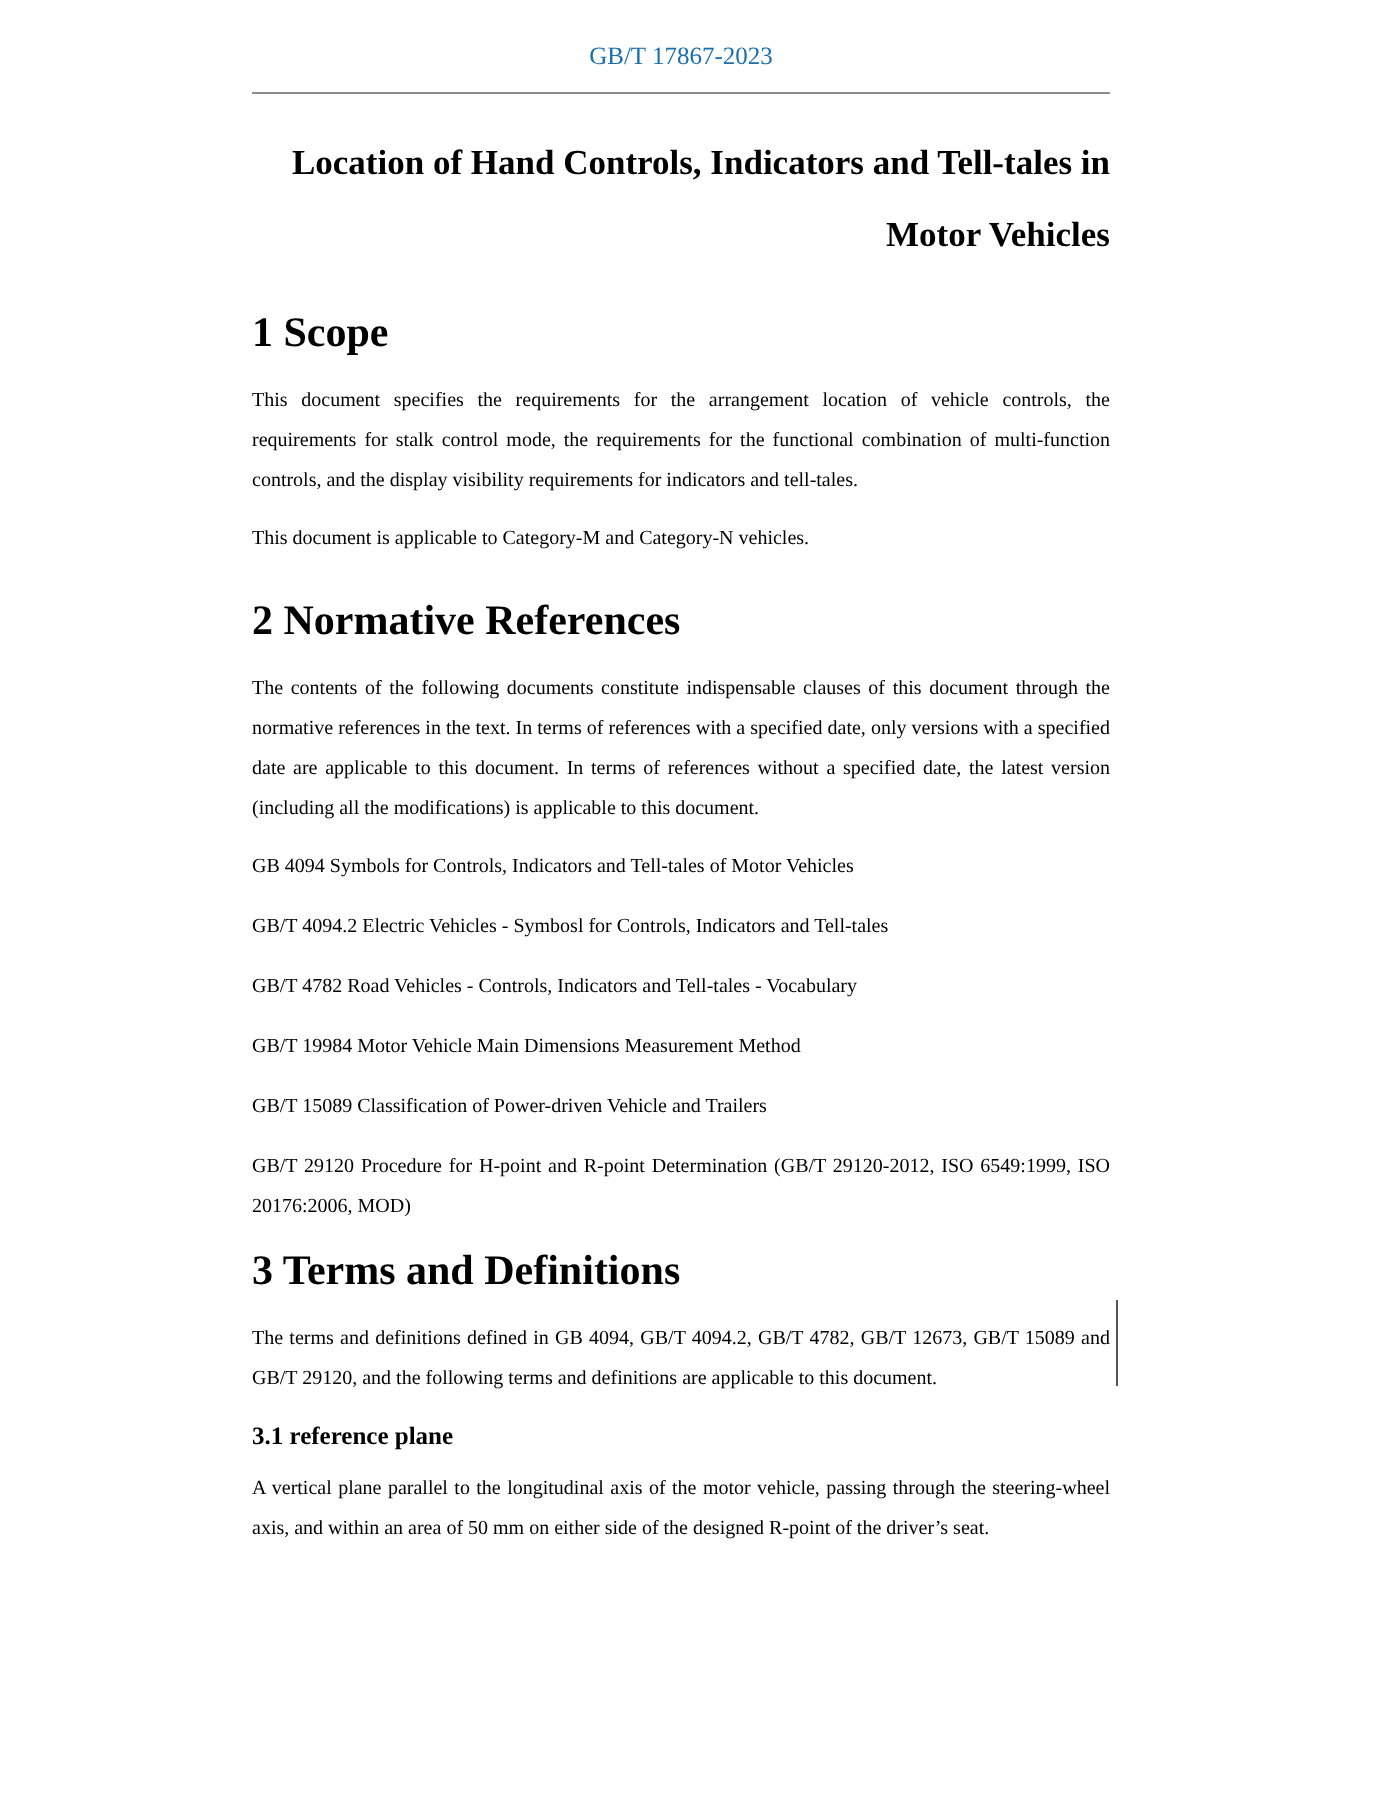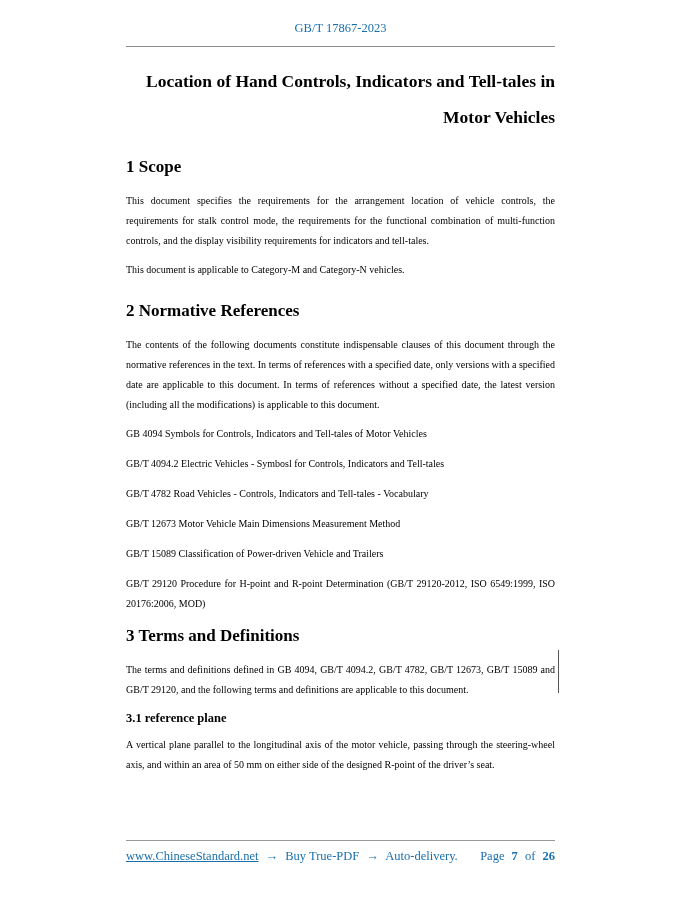--- a/index.html
+++ b/index.html
@@ -32,21 +32,21 @@
   }
   .doc-title {
     text-align: right;
     font-size: 17.5px;
     font-weight: bold;
     margin-top: 16px;
     line-height: 36px;
   }
   .doc-title .title-line { display: block; }
   h2.section {
-    font-size: 17px;
+    font-size: 21px;
     font-weight: bold;
     line-height: 23px;
     margin-bottom: 13px;
   }
   .h2-scope { margin-top: 20px; }
   .h2-norm  { margin-top: 19px; }
   .h2-terms { margin-top: 6px; }
   p {
     font-size: 10px;
     line-height: 20px;
@@ -114,47 +114,29 @@
 
     <h2 class="section h2-scope">1 Scope</h2>
     <p>This document specifies the requirements for the arrangement location of vehicle controls, the requirements for stalk control mode, the requirements for the functional combination of multi-function controls, and the display visibility requirements for indicators and tell-tales.</p>
     <p>This document is applicable to Category-M and Category-N vehicles.</p>
 
     <h2 class="section h2-norm">2 Normative References</h2>
     <p>The contents of the following documents constitute indispensable clauses of this document through the normative references in the text. In terms of references with a specified date, only versions with a specified date are applicable to this document. In terms of references without a specified date, the latest version (including all the modifications) is applicable to this document.</p>
     <p class="ref">GB 4094 Symbols for Controls, Indicators and Tell-tales of Motor Vehicles</p>
     <p class="ref">GB/T 4094.2 Electric Vehicles - Symbosl for Controls, Indicators and Tell-tales</p>
     <p class="ref">GB/T 4782 Road Vehicles - Controls, Indicators and Tell-tales - Vocabulary</p>
-    <p class="ref">GB/T 12673 Motor Vehicle Main Dimensions Measurement Method</p>
+    <p class="ref">GB/T 19984 Motor Vehicle Main Dimensions Measurement Method</p>
     <p class="ref">GB/T 15089 Classification of Power-driven Vehicle and Trailers</p>
     <p class="ref">GB/T 29120 Procedure for H-point and R-point Determination (GB/T 29120-2012, ISO 6549:1999, ISO 20176:2006, MOD)</p>
 
     <h2 class="section h2-terms">3 Terms and Definitions</h2>
     <div class="rev-wrap">
       <p>The terms and definitions defined in GB 4094, GB/T 4094.2, GB/T 4782, GB/T 12673, GB/T 15089 and GB/T 29120, and the following terms and definitions are applicable to this document.</p>
       <span class="rev-bar"></span>
     </div>
 
     <h3 class="subsection">3.1 reference plane</h3>
     <p>A vertical plane parallel to the longitudinal axis of the motor vehicle, passing through the steering-wheel axis, and within an area of 50 mm on either side of the designed R-point of the driver’s seat.</p>
 
   </main>
 
-  <footer class="doc-footer">
-    <hr class="footer-rule">
-    <div class="footer-row">
-      <div class="footer-left">
-        <a href="#">www.ChineseStandard.net</a>
-        <span>→</span>
-        <span>Buy True-PDF</span>
-        <span>→</span>
-        <span>Auto-delivery.</span>
-      </div>
-      <div class="footer-right">
-        <span>Page</span>
-        <span class="bold">7</span>
-        <span>of</span>
-        <span class="bold">26</span>
-      </div>
-    </div>
-  </footer>
 
 </div>
 
 </body></html>

